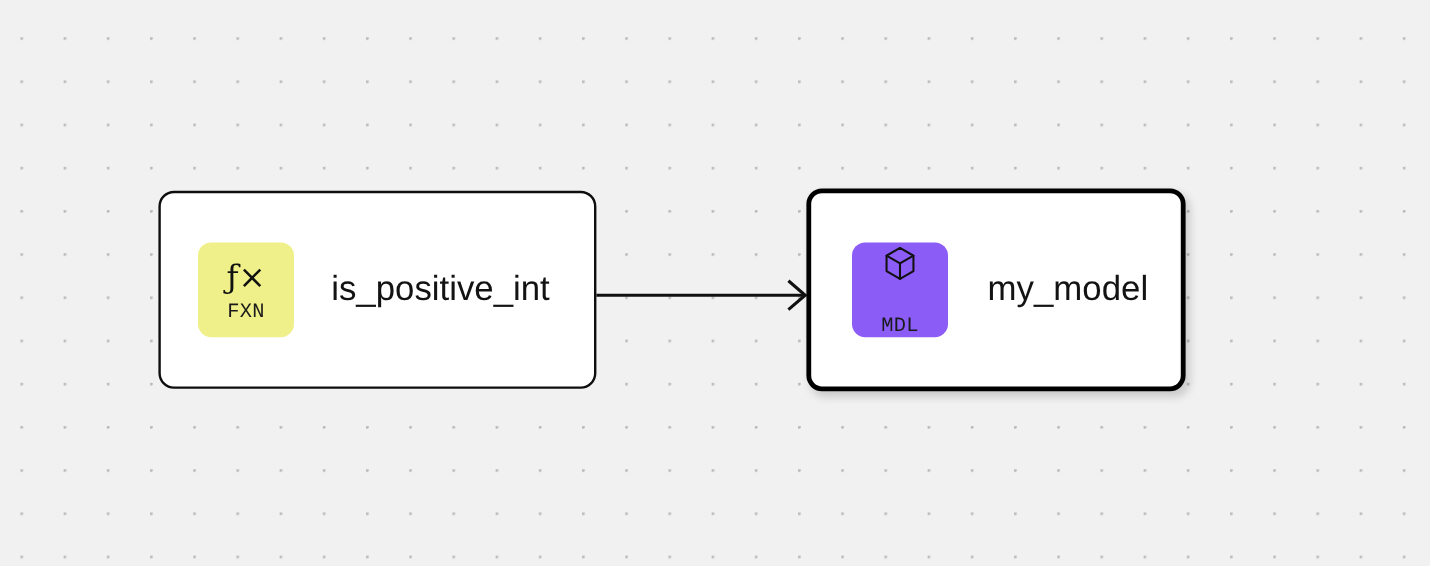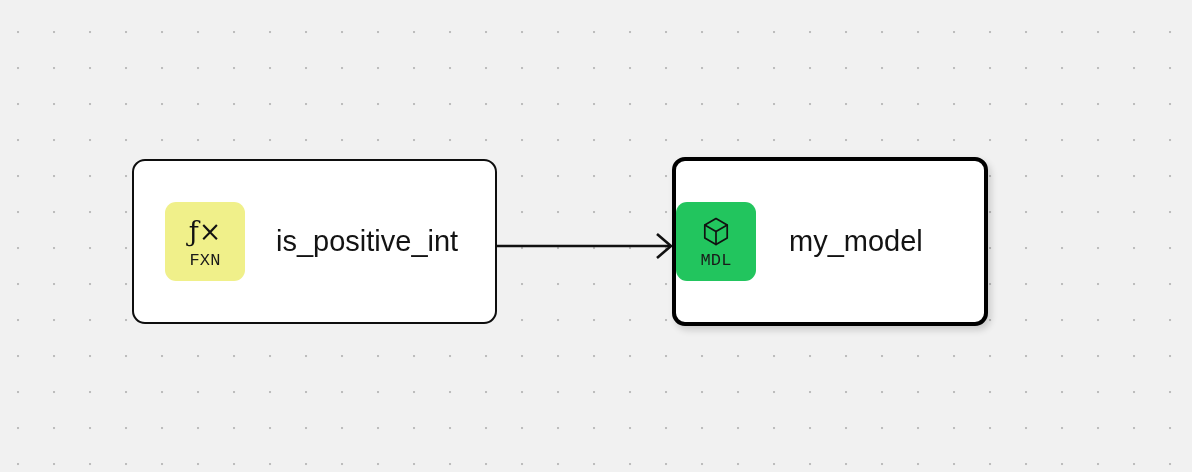--- a/index.html
+++ b/index.html
@@ -62,21 +62,23 @@
     flex-direction: column;
     align-items: center;
     justify-content: center;
     flex: 0 0 auto;
   }
   .fxn-node .badge {
     margin-left: 31px;
     background: #f0f08a;
   }
   .mdl-node .badge {
-    background: #22c55e;
+    margin-left: 34px;
+    background: #8b5cf6;
+    justify-content: space-between;
   }
 
   .badge-glyph {
     height: 34px;
     display: flex;
     align-items: center;
     justify-content: center;
     color: #111111;
   }
   .badge-glyph.fx {

